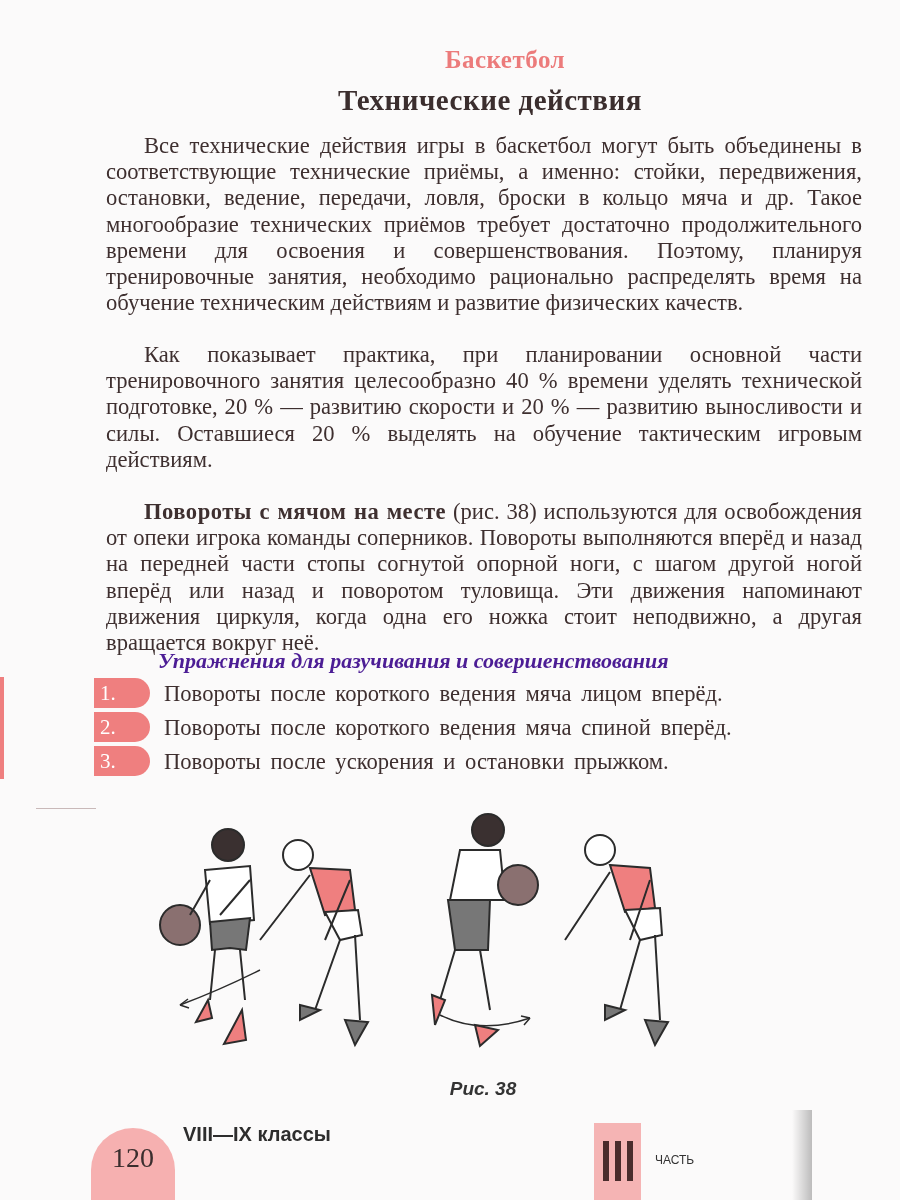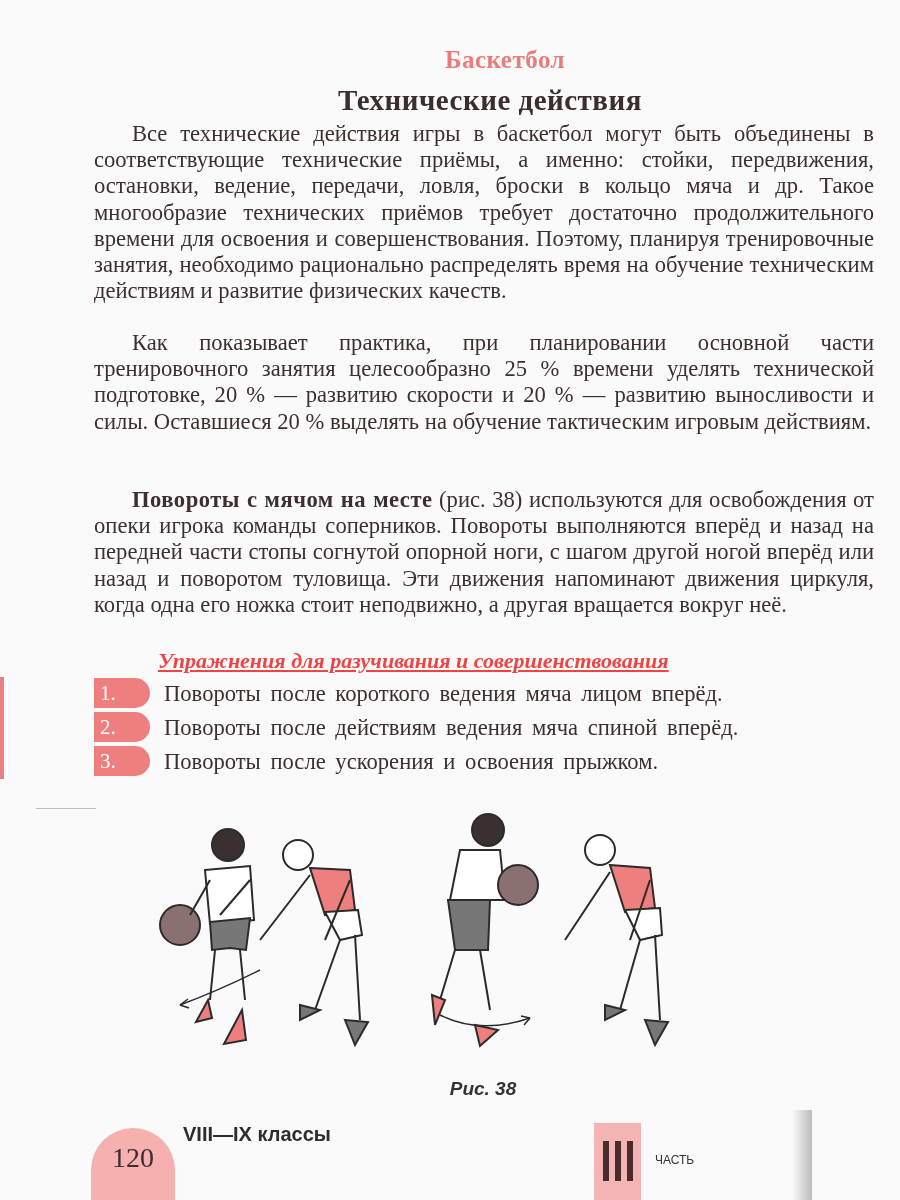--- a/index.html
+++ b/index.html
@@ -13,27 +13,27 @@
     font-size: 25px; font-weight: bold; color: #ec7b7b; letter-spacing: 0.5px;
   }
   .heading {
     position: absolute; top: 84px; left: 0; width: 980px; text-align: center;
     font-size: 29px; font-weight: bold; color: #3b2e2e; letter-spacing: 0.5px;
   }
   .body-text {
     position: absolute; left: 94px; width: 780px;
     font-size: 22.6px; line-height: 26.2px; text-align: justify; color: #3e2f2f;
   }
-  .body-text p { margin: 0; text-indent: 38px; }
+  .body-text p { margin: 12px; text-indent: 38px; }
   #p1 { top: 121px; }
   #p2 { top: 330px; }
   #p3 { top: 487px; }
   .bold-run { font-weight: bold; letter-spacing: 0.5px; }
   .ex-heading {
-    position: absolute; top: 648px; left: 158px; font-size: 22px; font-style: italic; font-weight: bold; color: #ef4444; text-decoration: underline;
+    position: absolute; top: 648px; left: 158px; font-size: 22px; font-style: italic; font-weight: bold; color: #4c1d95;
   }
   .ex-list { position: absolute; top: 677px; left: 94px; width: 780px; }
   .ex-item { position: relative; height: 34px; display: flex; align-items: center; }
   .badge {
     position: absolute; left: 0; top: 1px; width: 56px; height: 30px; background: #ef7f7f;
     border-radius: 0 15px 15px 0; color: #fff; font-size: 21px; display: flex; align-items: center; padding-left: 6px; box-sizing: border-box;
   }
   .badge-line { position: absolute; left: 0; top: 677px; width: 4px; height: 102px; background: #ef7f7f; }
   .ex-text { position: absolute; left: 70px; font-size: 22.6px; color: #3e2f2f; white-space: nowrap; word-spacing: 4px; text-align: center; }
   .figure { position: absolute; left: 150px; top: 800px; width: 680px; height: 260px; }
@@ -66,42 +66,42 @@
 <div class="page">
 
   <div class="section-title">Баскетбол</div>
   <div class="heading">Технические действия</div>
 
   <div class="body-text" id="p1">
     <p>Все технические действия игры в баскетбол могут быть объединены в соответствующие технические приёмы, а именно: стойки, передвижения, остановки, ведение, передачи, ловля, броски в кольцо мяча и др. Такое многообразие технических приёмов требует достаточно продолжительного времени для освоения и совершенствования. Поэтому, планируя тренировочные занятия, необходимо рационально распределять время на обучение техническим действиям и развитие физических качеств.</p>
   </div>
 
   <div class="body-text" id="p2">
-    <p>Как показывает практика, при планировании основной части тренировочного занятия целесообразно 25 % времени уделять технической подготовке, 20 % — развитию скорости и 20 % — развитию выносливости и силы. Оставшиеся 20 % выделять на обучение тактическим игровым действиям.</p>
+    <p>Как показывает практика, при планировании основной части тренировочного занятия целесообразно 40 % времени уделять технической подготовке, 20 % — развитию скорости и 20 % — развитию выносливости и силы. Оставшиеся 20 % выделять на обучение тактическим игровым действиям.</p>
   </div>
 
   <div class="body-text" id="p3">
     <p><span class="bold-run">Повороты с мячом на месте</span><span> (рис. 38) используются для освобождения от опеки игрока команды соперников. Повороты выполняются вперёд и назад на передней части стопы согнутой опорной ноги, с шагом другой ногой вперёд или назад и поворотом туловища. Эти движения напоминают движения циркуля, когда одна его ножка стоит неподвижно, а другая вращается вокруг неё.</span></p>
   </div>
 
   <div class="ex-heading">Упражнения для разучивания и совершенствования</div>
 
   <div class="badge-line"></div>
   <div class="ex-list">
     <div class="ex-item">
       <div class="badge">1.</div>
       <div class="ex-text">Повороты после короткого ведения мяча лицом вперёд.</div>
     </div>
     <div class="ex-item">
       <div class="badge">2.</div>
-      <div class="ex-text">Повороты после действиям ведения мяча спиной вперёд.</div>
+      <div class="ex-text">Повороты после короткого ведения мяча спиной вперёд.</div>
     </div>
     <div class="ex-item">
       <div class="badge">3.</div>
-      <div class="ex-text">Повороты после ускорения и освоения прыжком.</div>
+      <div class="ex-text">Повороты после ускорения и остановки прыжком.</div>
     </div>
   </div>
 
   <div class="margin-mark"></div>
 
   <svg class="figure" viewBox="0 0 680 260" xmlns="http://www.w3.org/2000/svg">
     <g stroke="#2b2b2b" stroke-width="2" fill="none">
 
       <g>
         <circle cx="78" cy="45" r="16" fill="#3a3030"></circle>

